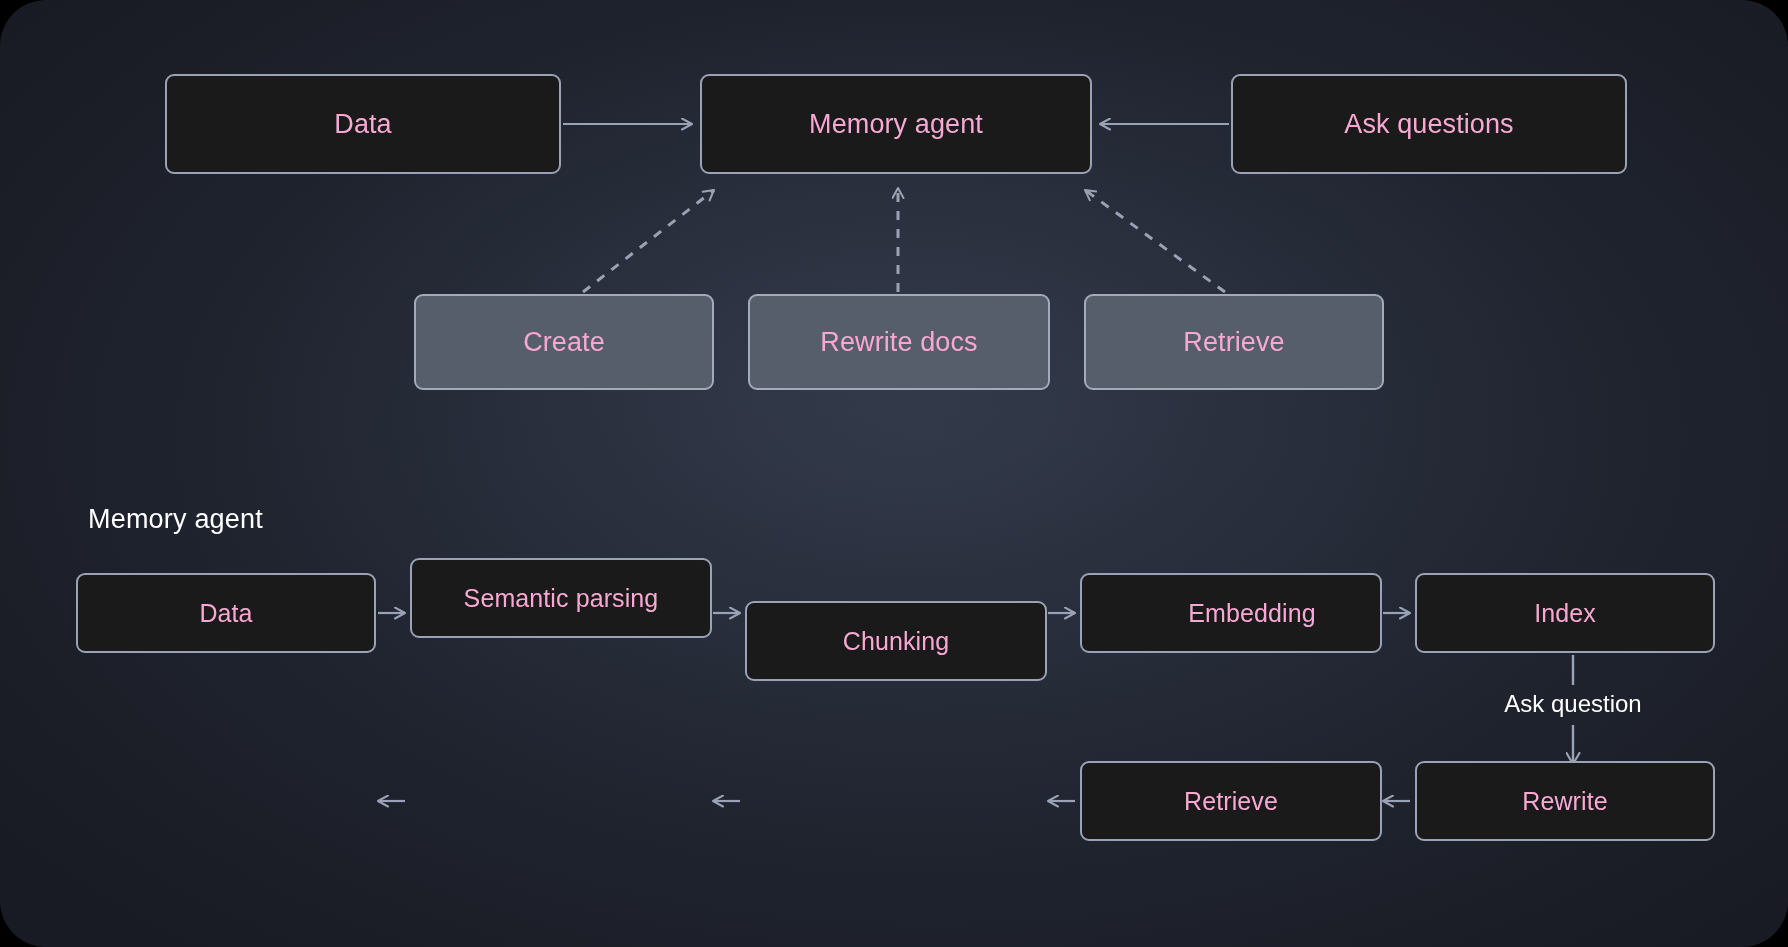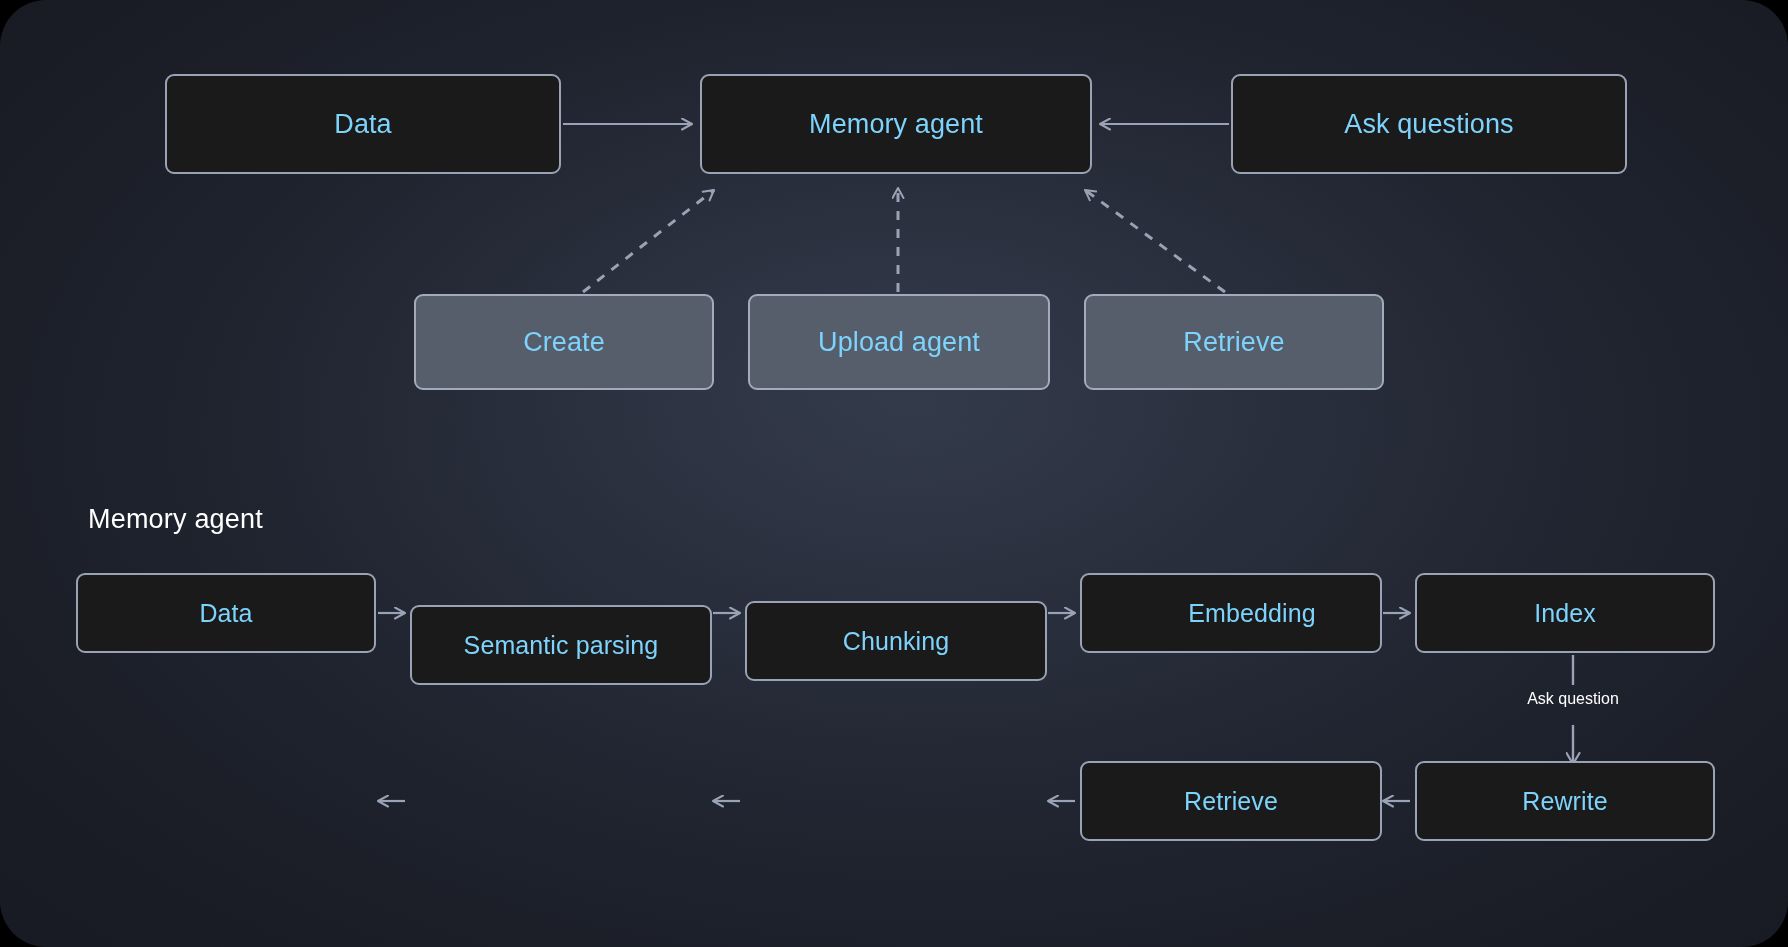--- a/index.html
+++ b/index.html
@@ -39,21 +39,21 @@
 
   .node {
     position: absolute;
     box-sizing: border-box;
     display: flex;
     align-items: center;
     justify-content: center;
     border: 2px solid #9aa3b5;
     border-radius: 9px;
     background: #1a1a1a;
-    color: #7dd3fc;
+    color: #f9a8d4;
     z-index: 3;
   }
   .node.filled {
     background: #565d6b;
     border-color: #a3abbb;
   }
   .node-label {
     font-size: 27px;
     font-weight: 400;
     letter-spacing: 0.1px;
@@ -67,21 +67,21 @@
     color: #ffffff;
     font-size: 27px;
     font-weight: 500;
     letter-spacing: 0.2px;
     white-space: nowrap;
     z-index: 3;
   }
   .edge-label {
     position: absolute;
     color: #ffffff;
-    font-size: 16px;
+    font-size: 24px;
     font-weight: 400;
     white-space: nowrap;
     text-align: center;
     z-index: 3;
   }
 </style>
 </head>
 <body>
 
 <div id="canvas">
@@ -139,33 +139,33 @@
 
   <div class="node" style="left:1231px; top:74px; width:396px; height:100px;">
     <span class="node-label">Ask questions</span>
   </div>
 
   <div class="node filled" style="left:414px; top:294px; width:300px; height:96px;">
     <span class="node-label">Create</span>
   </div>
 
   <div class="node filled" style="left:748px; top:294px; width:302px; height:96px;">
-    <span class="node-label">Upload agent</span>
+    <span class="node-label">Rewrite docs</span>
   </div>
 
   <div class="node filled" style="left:1084px; top:294px; width:300px; height:96px;">
     <span class="node-label">Retrieve</span>
   </div>
 
   <div class="section-title" style="left:88px; top:504px;">Memory agent</div>
 
   <div class="node small" style="left:76px; top:573px; width:300px; height:80px;">
     <span class="node-label">Data</span>
   </div>
-  <div class="node small" style="left:410px; top:605px; width:302px; height:80px;text-align:center;">
+  <div class="node small" style="left:410px; top:558px; width:302px; height:80px;text-align:center;">
     <span class="node-label">Semantic parsing</span>
   </div>
   <div class="node small" style="left:745px; top:573px; width:302px; height:80px;margin-top:28px;">
     <span class="node-label">Chunking</span>
   </div>
   <div class="node small" style="left:1080px; top:573px; width:302px; height:80px;padding-left:42px;">
     <span class="node-label">Embedding</span>
   </div>
   <div class="node small" style="left:1415px; top:573px; width:300px; height:80px;text-align:right;">
     <span class="node-label">Index</span>

